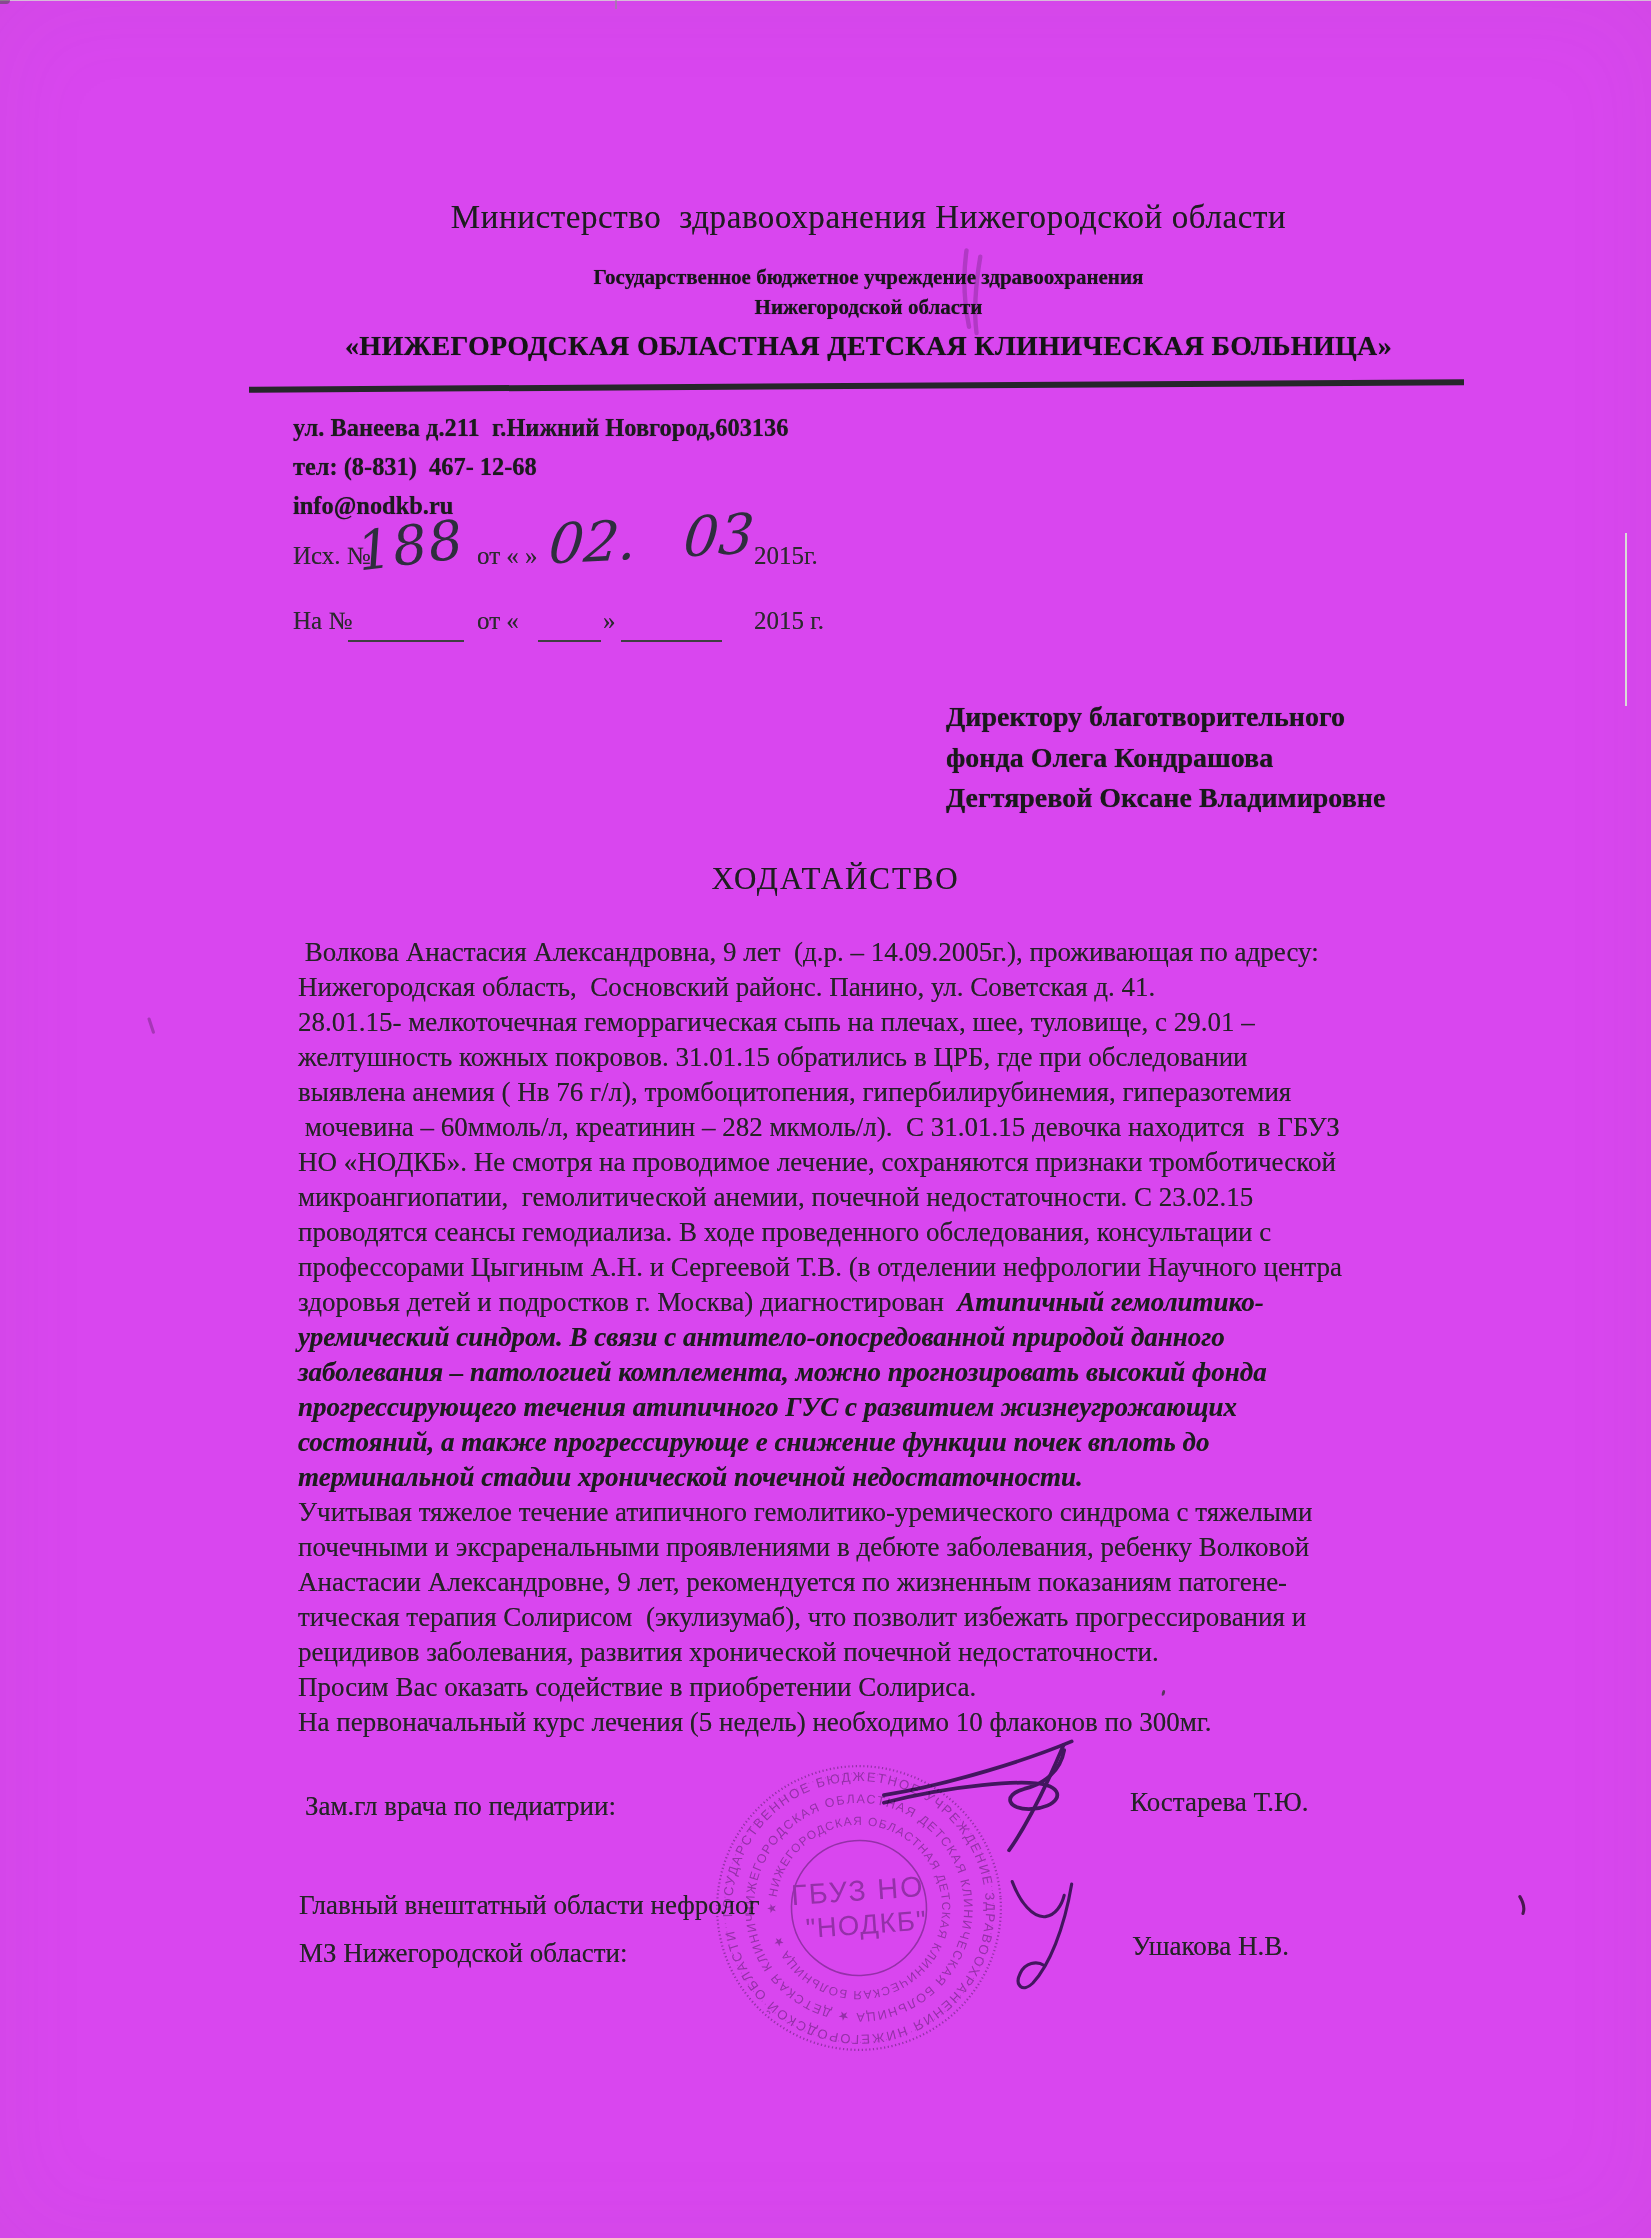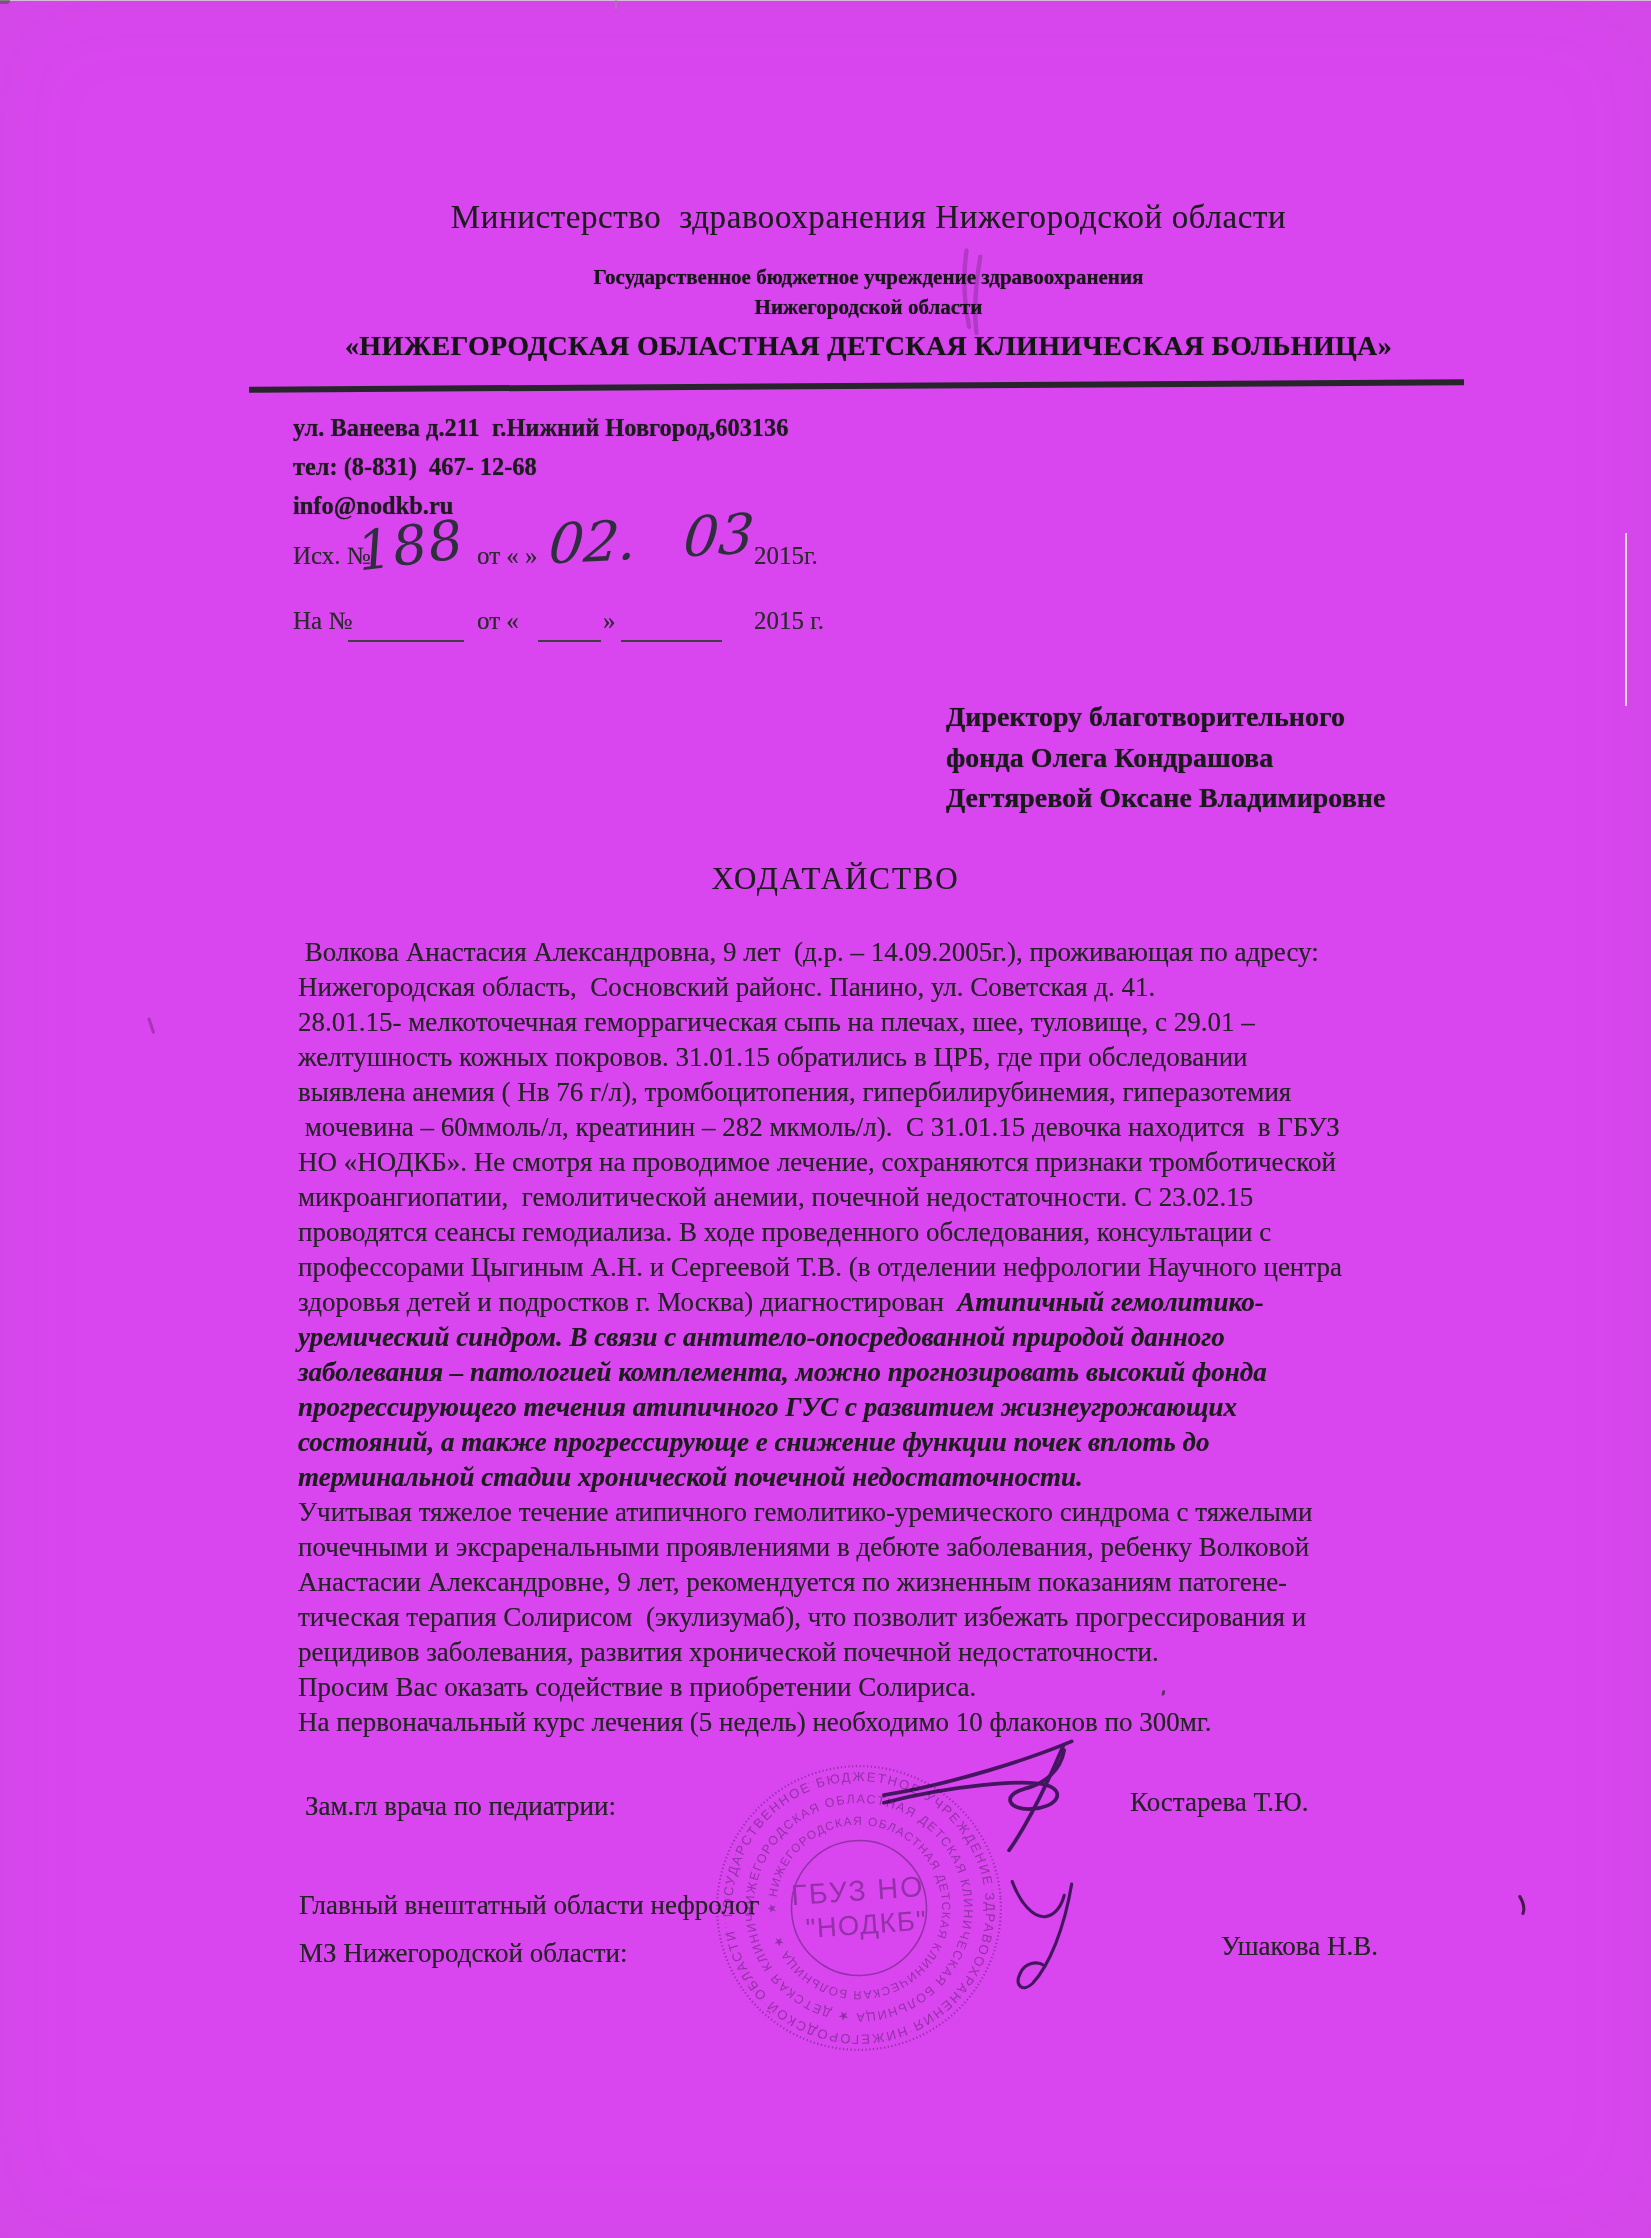--- a/index.html
+++ b/index.html
@@ -37,21 +37,21 @@
   .a1{top:701px}.a2{top:742px}.a3{top:782px}
   
   .doc-title{top:861px;left:263px;width:1145px;text-align:center;font-size:31px;letter-spacing:1.9px;color:#1e1e20;}
   
   .body-block{position:absolute;left:298px;top:935px;width:1214px;}
   .body-line{white-space:pre;font-size:27px;line-height:35px;color:#242426;text-shadow:0 0 0.6px rgba(35,35,35,0.5);}
   .body-line .emph{font-weight:bold;font-style:italic;color:#1c1c1e;}
   
   .sig{font-size:27px;color:#242426;}
   .s1l{top:1791px;left:305px}.s1n{top:1787px;left:1130px}
-  .s2a{top:1890px;left:299px}.s2b{top:1938px;left:299px}.s2n{top:1931px;left:1221px}
+  .s2a{top:1890px;left:299px}.s2b{top:1938px;left:299px}.s2n{top:1931px;left:1132px}
   
   .stamp-svg{position:absolute;left:684px;top:1733px;mix-blend-mode:multiply;opacity:0.88;transform:rotate(-4deg);}
   .ink-svg{position:absolute;left:0;top:0;mix-blend-mode:multiply;}
   
   .art{position:absolute;}
   .a-topline{left:0;top:0;width:1652px;height:1.3px;background:#d8d8d4;opacity:.8;}
   .a-tl-speck{left:0;top:0;width:10px;height:4.4px;background:#4a4a4a;opacity:.55;border-radius:0 0 3.8px 0;}
   .a-toptick{left:615px;top:0;width:1.9px;height:9.4px;background:#8f8f8f;opacity:.6;}
   .a-rstreak{left:1625px;top:533px;width:1.9px;height:173px;background:#dadad6;}
   .a-comma{left:1162px;top:1690px;width:3.1px;height:5.6px;background:#2f2f2f;opacity:.75;border-radius:50% 50% 60% 40%;transform:rotate(14deg);}

